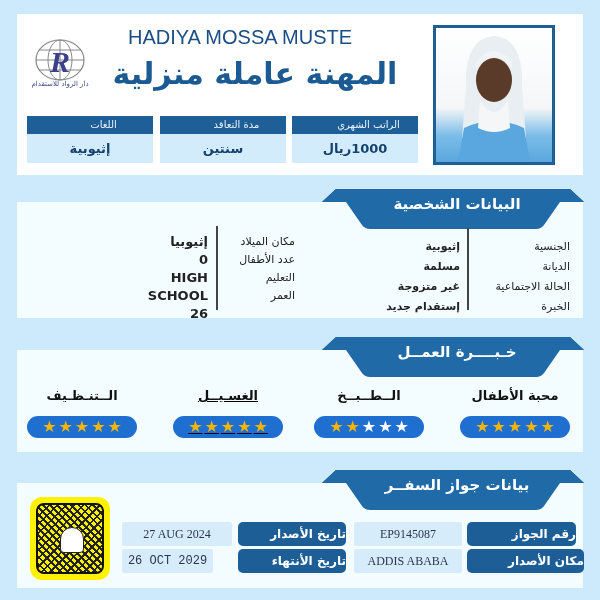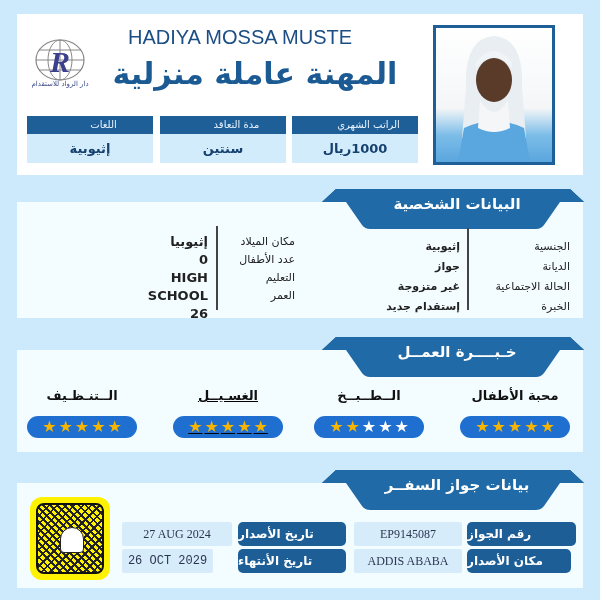--- a/index.html
+++ b/index.html
@@ -20,21 +20,21 @@
   .ribbon-title { position: absolute; left: 40px; top: 6px; width: 190px; text-align: center; color: #ffffff; font-size: 15px; font-weight: bold; direction: rtl; }
   .pd-row { position: absolute; font-size: 11px; color: #222; direction: rtl; line-height: 20px; }
   .pd-label { text-align: right; }
   .pd-val { text-align: right; font-weight: bold; }
   .vline { position: absolute; width: 1.5px; background: #444; }
   .skill { position: absolute; width: 110px; }
   .skill-title { text-align: center; font-size: 13px; font-weight: bold; color: #111; direction: rtl; height: 22px; }
   .stars { margin-top: 6px; height: 22px; background: #1f6fd1; border-radius: 11px; display: flex; justify-content: center; align-items: center; gap: 2px; font-size: 16px; line-height: 22px; }
   .star { color: #f7b500; }
   .star.off { color: #ffffff; }
-  .pp-label { position: absolute; height: 24px; background: #1d5e96; color: #fff; border-radius: 5px; font-size: 12px; font-weight: bold; text-align: left; line-height: 24px; direction: rtl; }
+  .pp-label { position: absolute; height: 24px; background: #1d5e96; color: #fff; border-radius: 5px; font-size: 12px; font-weight: bold; text-align: right; line-height: 24px; direction: rtl; }
   .pp-val { position: absolute; height: 24px; background: #d7ecfb; color: #2a3550; border-radius: 2px; font-size: 12px; text-align: center; line-height: 24px; font-family: "Liberation Serif", serif; }
   .snap { left: 30px; top: 497px; width: 80px; height: 83px; background: #fff200; border-radius: 12px; padding: 6px; }
   .snap-inner { width: 100%; height: 100%; border: 2px solid #111; border-radius: 8px; position: relative;
     background-image: repeating-linear-gradient(45deg, #222 0 2px, transparent 2px 5px), repeating-linear-gradient(-45deg, #222 0 1.5px, transparent 1.5px 6px); }
   .ghost { position: absolute; left: 22px; top: 22px; width: 24px; height: 26px; background: #fff; border-radius: 12px 12px 4px 4px; border: 1px solid #222; }
 </style>
 </head>
 <body>
 
 <div class="panel top-panel"></div>
@@ -90,21 +90,21 @@
 
 <div class="pd-row pd-label" style="left:480px; top:237px; width:90px;">
   <div>الجنسية</div>
   <div>الديانة</div>
   <div>الحالة الاجتماعية</div>
   <div>الخبرة</div>
 </div>
 <div class="vline" style="left:467px; top:228px; height:82px;"></div>
 <div class="pd-row pd-val" style="left:340px; top:237px; width:120px;">
   <div>إثيوبية</div>
-  <div>جواز</div>
+  <div>مسلمة</div>
   <div>غير متزوجة</div>
   <div>إستقدام جديد</div>
 </div>
 
 <div class="pd-row pd-label" style="left:220px; top:233px; width:75px; line-height:18px;">
   <div>مكان الميلاد</div>
   <div>عدد الأطفال</div>
   <div>التعليم</div>
   <div>العمر</div>
 </div>
@@ -178,18 +178,18 @@
 </div>
 
 <div class="abs snap">
   <div class="snap-inner">
     <div class="ghost"></div>
   </div>
 </div>
 
 <div class="pp-label" style="left:467px; top:522px; width:109px;">رقم الجواز</div>
 <div class="pp-val" style="left:354px; top:522px; width:108px;">EP9145087</div>
-<div class="pp-label" style="left:467px; top:549px; width:104px;">مكان الأصدار</div>
+<div class="pp-label" style="left:467px; top:549px; width:117px;">مكان الأصدار</div>
 <div class="pp-val" style="left:354px; top:549px; width:108px;">ADDIS ABABA</div>
 <div class="pp-label" style="left:238px; top:522px; width:108px;">تاريخ الأصدار</div>
 <div class="pp-val" style="left:122px; top:522px; width:110px;">27 AUG 2024</div>
 <div class="pp-label" style="left:238px; top:549px; width:108px;">تاريخ الأنتهاء</div>
 <div class="pp-val" style="left:122px; top:549px; width:91px;font-family:Liberation Mono, monospace;">26 OCT 2029</div>
 
 </body></html>

